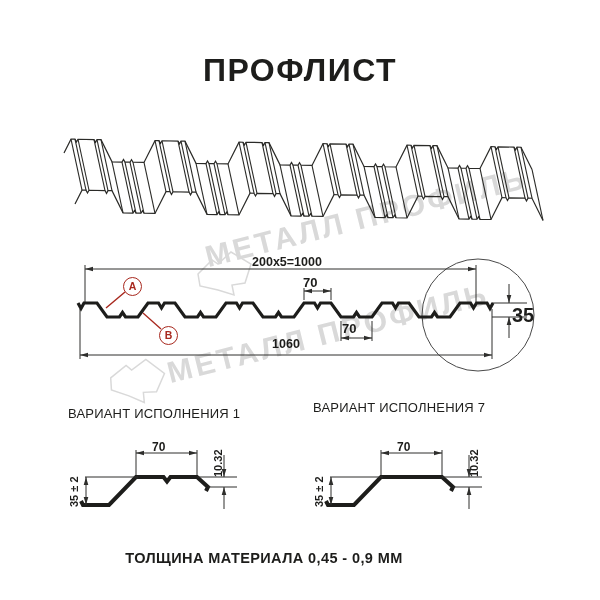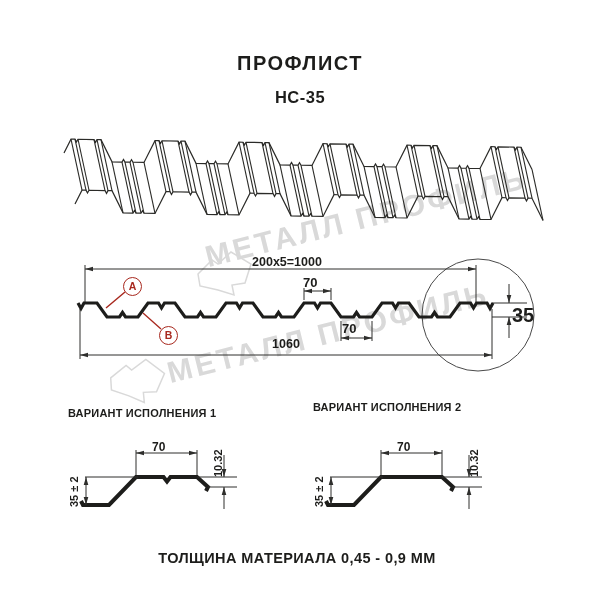--- a/index.html
+++ b/index.html
@@ -2,30 +2,30 @@
 <html><head>
 <meta charset="utf-8">
 <style>
   html,body{margin:0;padding:0;background:#fff;}
   #canvas{position:relative;width:600px;height:600px;background:#ffffff;overflow:hidden;
           font-family:"Liberation Sans",sans-serif;}
   #art{position:absolute;left:0;top:0;z-index:2;}
   .txt{position:absolute;color:#1d1d1b;z-index:3;white-space:nowrap;}
   .wm{position:absolute;z-index:1;color:#d9d9d9;font-weight:bold;font-size:30px;line-height:34px;
       letter-spacing:3px;transform-origin:left bottom;transform:rotate(-14deg);white-space:nowrap;}
-  .title{left:0;top:52px;width:600px;text-align:center;font-size:20px;font-weight:800;letter-spacing:1.5px;}
+  .title{left:0;top:52px;width:600px;text-align:center;font-size:32px;font-weight:800;letter-spacing:1.5px;}
   .subtitle{left:0;top:88px;width:600px;text-align:center;font-size:16.5px;font-weight:bold;letter-spacing:.5px;}
   .dim{font-weight:bold;font-size:12.5px;text-align:center;}
   .dim-sm{font-weight:bold;font-size:13px;text-align:left;}
   .rot{display:inline-block;font-weight:bold;font-size:11px;line-height:12px;
        transform-origin:left bottom;transform:rotate(-90deg);}
   .ablabel{position:absolute;z-index:3;width:17px;height:17px;border:1.7px solid #a8281e;border-radius:50%;
            color:#a8281e;font-weight:bold;font-size:10.5px;line-height:17px;text-align:center;}
-  .sect{font-weight:bold;font-size:11px;letter-spacing:.2px;line-height:15.5px;}
-  .footer{left:0;top:550px;width:528px;text-align:center;font-size:14.5px;font-weight:bold;letter-spacing:.4px;padding-left:33px;}
+  .sect{font-weight:normal;font-size:13px;letter-spacing:.2px;line-height:15.5px;}
+  .footer{left:0;top:550px;width:528px;text-align:center;font-size:14.5px;font-weight:bold;letter-spacing:.4px;}
 </style>
 </head>
 <body>
 
 <div id="canvas">
 
   <div class="wm" style="left:210px;top:240px;">МЕТАЛЛ ПРОФИЛЬ</div>
   <div class="wm" style="left:172px;top:356px;">МЕТАЛЛ ПРОФИЛЬ</div>
 
   <svg id="art" width="600" height="600">
@@ -162,42 +162,41 @@
       <path d="M469 477L466.7 469L471.3 469Z" fill="#2e2e2c"></path>
       <line x1="469" y1="487" x2="469" y2="509" stroke="#2e2e2c" stroke-width="1"></line>
       <path d="M469 487L471.3 495L466.7 495Z" fill="#2e2e2c"></path>
       <line x1="330" y1="477" x2="383" y2="477" stroke="#2e2e2c" stroke-width="1"></line>
       <line x1="331" y1="477" x2="331" y2="505" stroke="#2e2e2c" stroke-width="1"></line>
       <path d="M331 477L333.3 485L328.7 485Z" fill="#2e2e2c"></path>
       <path d="M331 505L328.7 497L333.3 497Z" fill="#2e2e2c"></path>
     </svg>
 
   <div class="txt title">ПРОФЛИСТ</div>
-  <div class="txt subtitle">НС-35</div>
 
   <div class="ablabel" style="left:123px;top:277px;">A</div>
   <div class="ablabel" style="left:159px;top:326px;">B</div>
 
   <div class="txt dim" style="left:237px;top:255px;width:100px;">200x5=1000</div>
   <div class="txt dim-sm" style="left:303px;top:275px;width:28px;">70</div>
   <div class="txt dim-sm" style="left:342px;top:321px;width:28px;">70</div>
   <div class="txt dim" style="left:256px;top:337px;width:60px;">1060</div>
   <div class="txt" style="left:512px;top:304px;font-size:20px;font-weight:bold;">35</div>
 
   <div class="txt sect" style="left:68px;top:406px;">ВАРИАНТ ИСПОЛНЕНИЯ 1</div>
   <div class="txt dim-sm" style="left:152px;top:440px;width:28px;font-size:12px;">70</div>
   <div class="txt">
       <span class="rot" style="position:absolute;left:224px;top:465px;">10.32</span>
     </div>
   <div class="txt">
       <span class="rot" style="position:absolute;left:80px;top:495px;">35 ± 2</span>
     </div>
 
   <div class="txt sect" style="left:313px;top:400px;">
-    <span style="display:block;">ВАРИАНТ ИСПОЛНЕНИЯ 2</span>
+    <span style="display:block;">ВАРИАНТ ИСПОЛНЕНИЯ 7</span>
   </div>
   <div class="txt dim-sm" style="left:397px;top:440px;width:28px;font-size:12px;">70</div>
   <div class="txt">
       <span class="rot" style="position:absolute;left:480px;top:465px;">10.32</span>
     </div>
   <div class="txt">
       <span class="rot" style="position:absolute;left:325px;top:495px;">35 ± 2</span>
     </div>
 
   <div class="txt footer">ТОЛЩИНА МАТЕРИАЛА 0,45 - 0,9 ММ</div>

